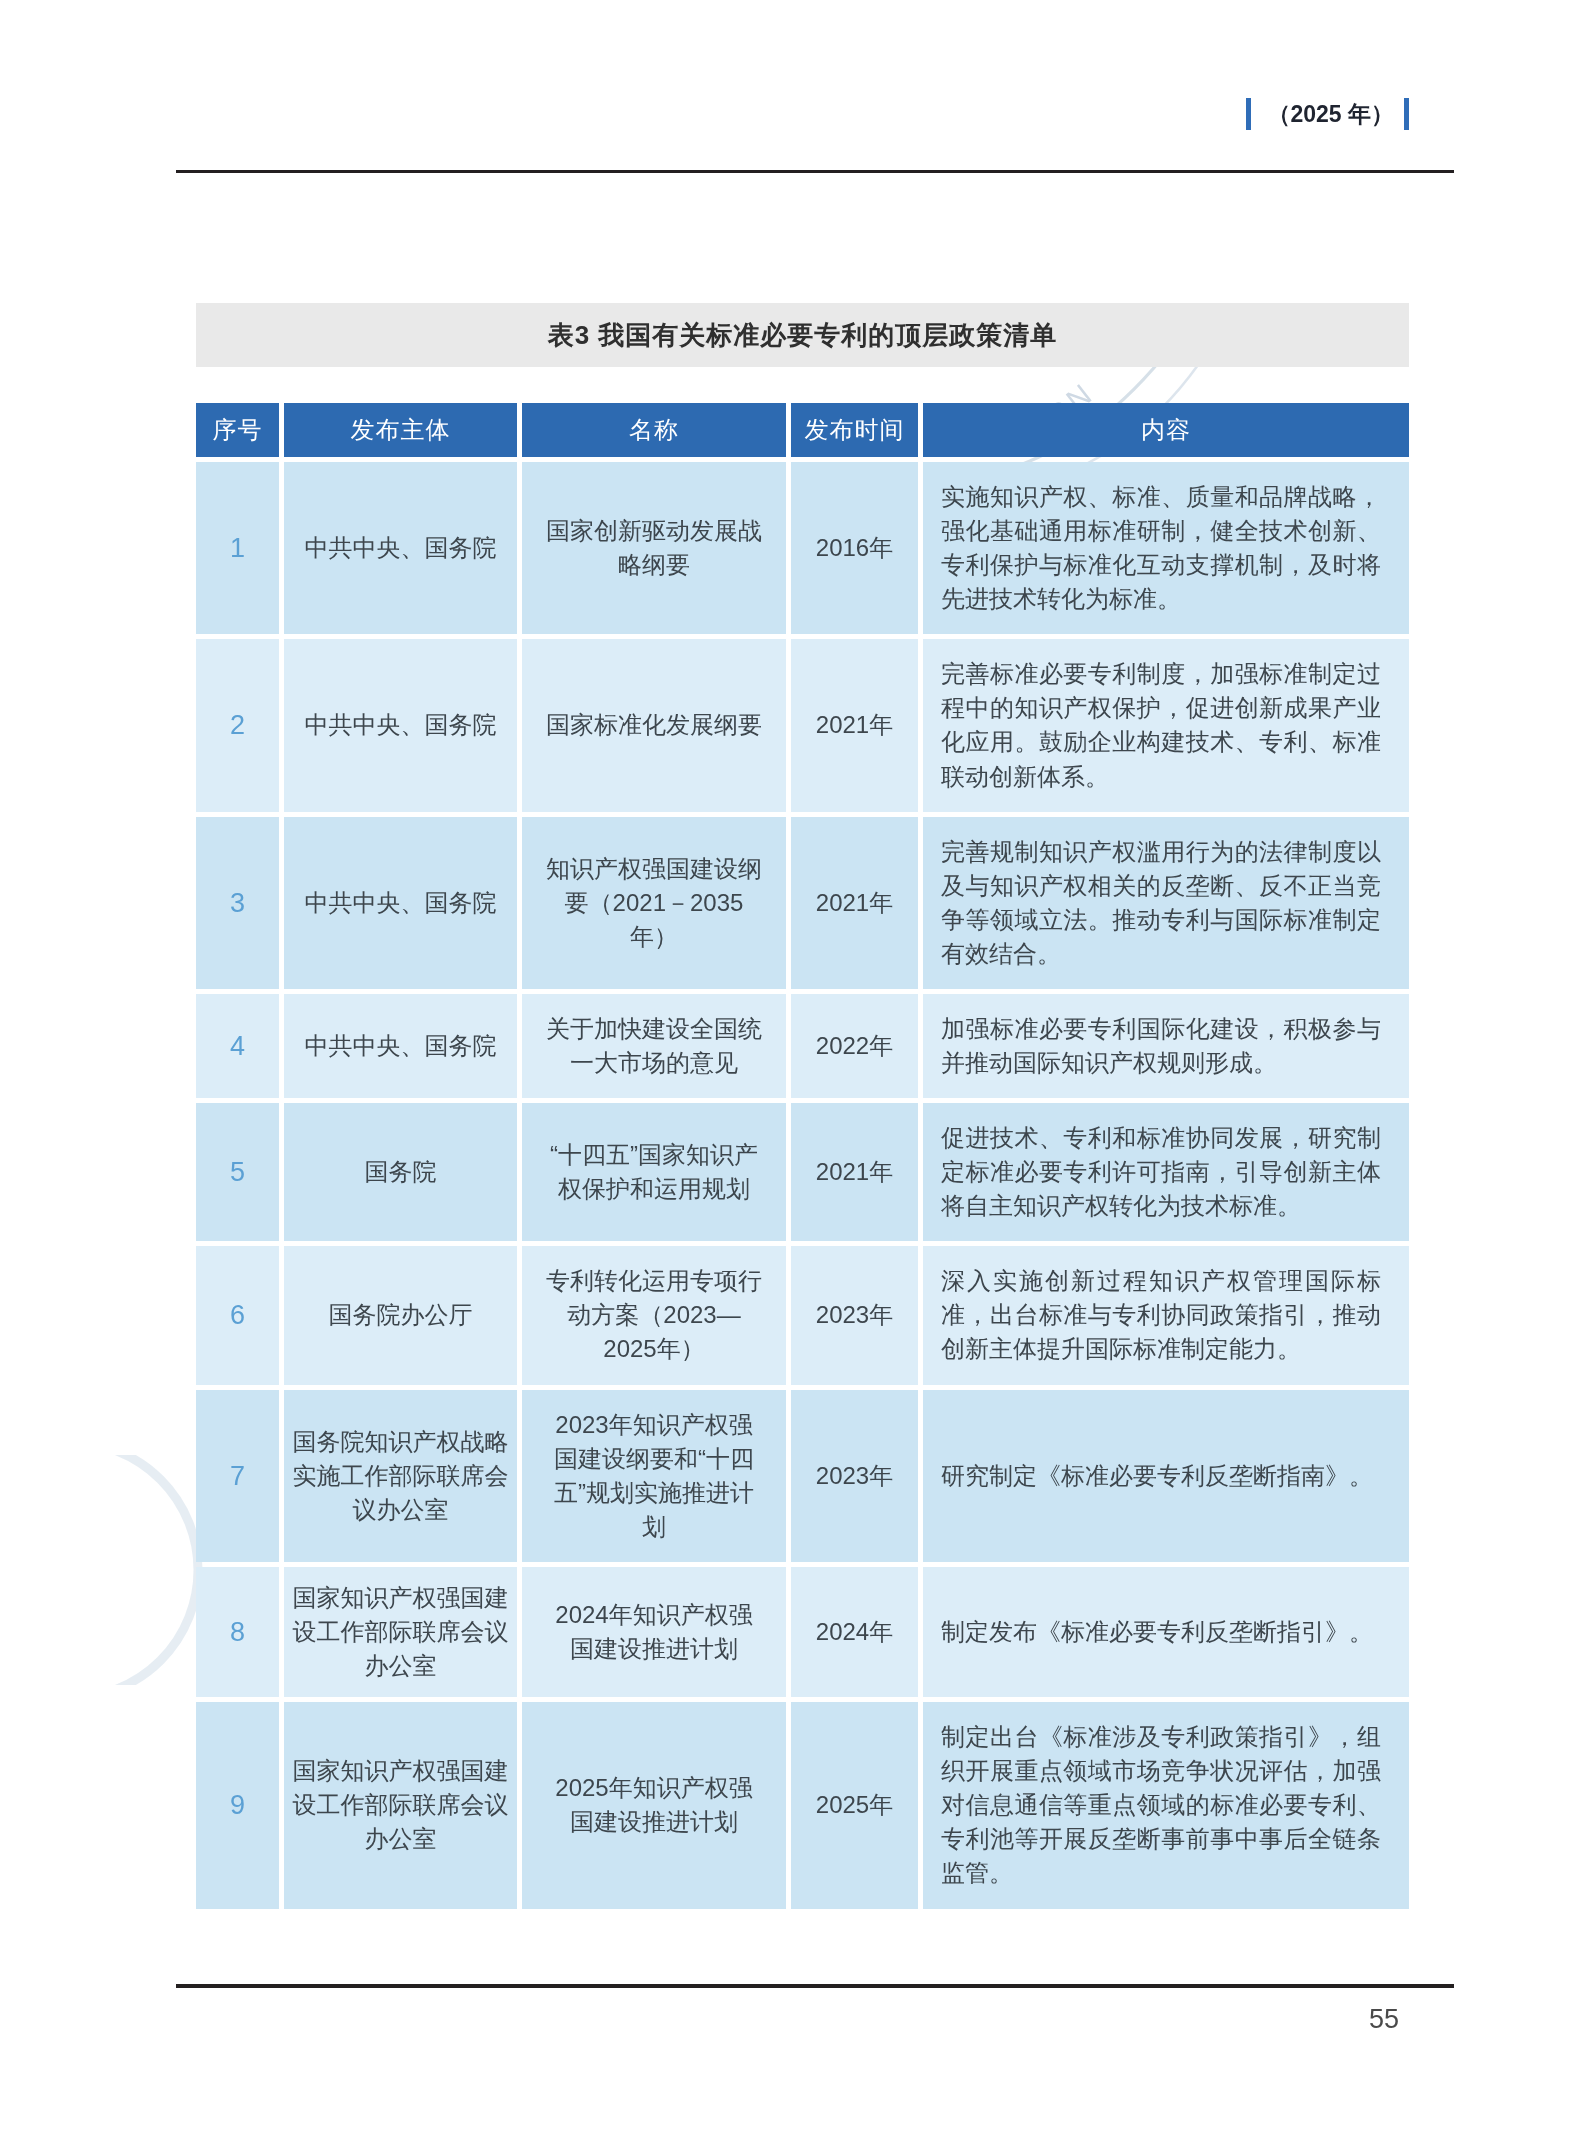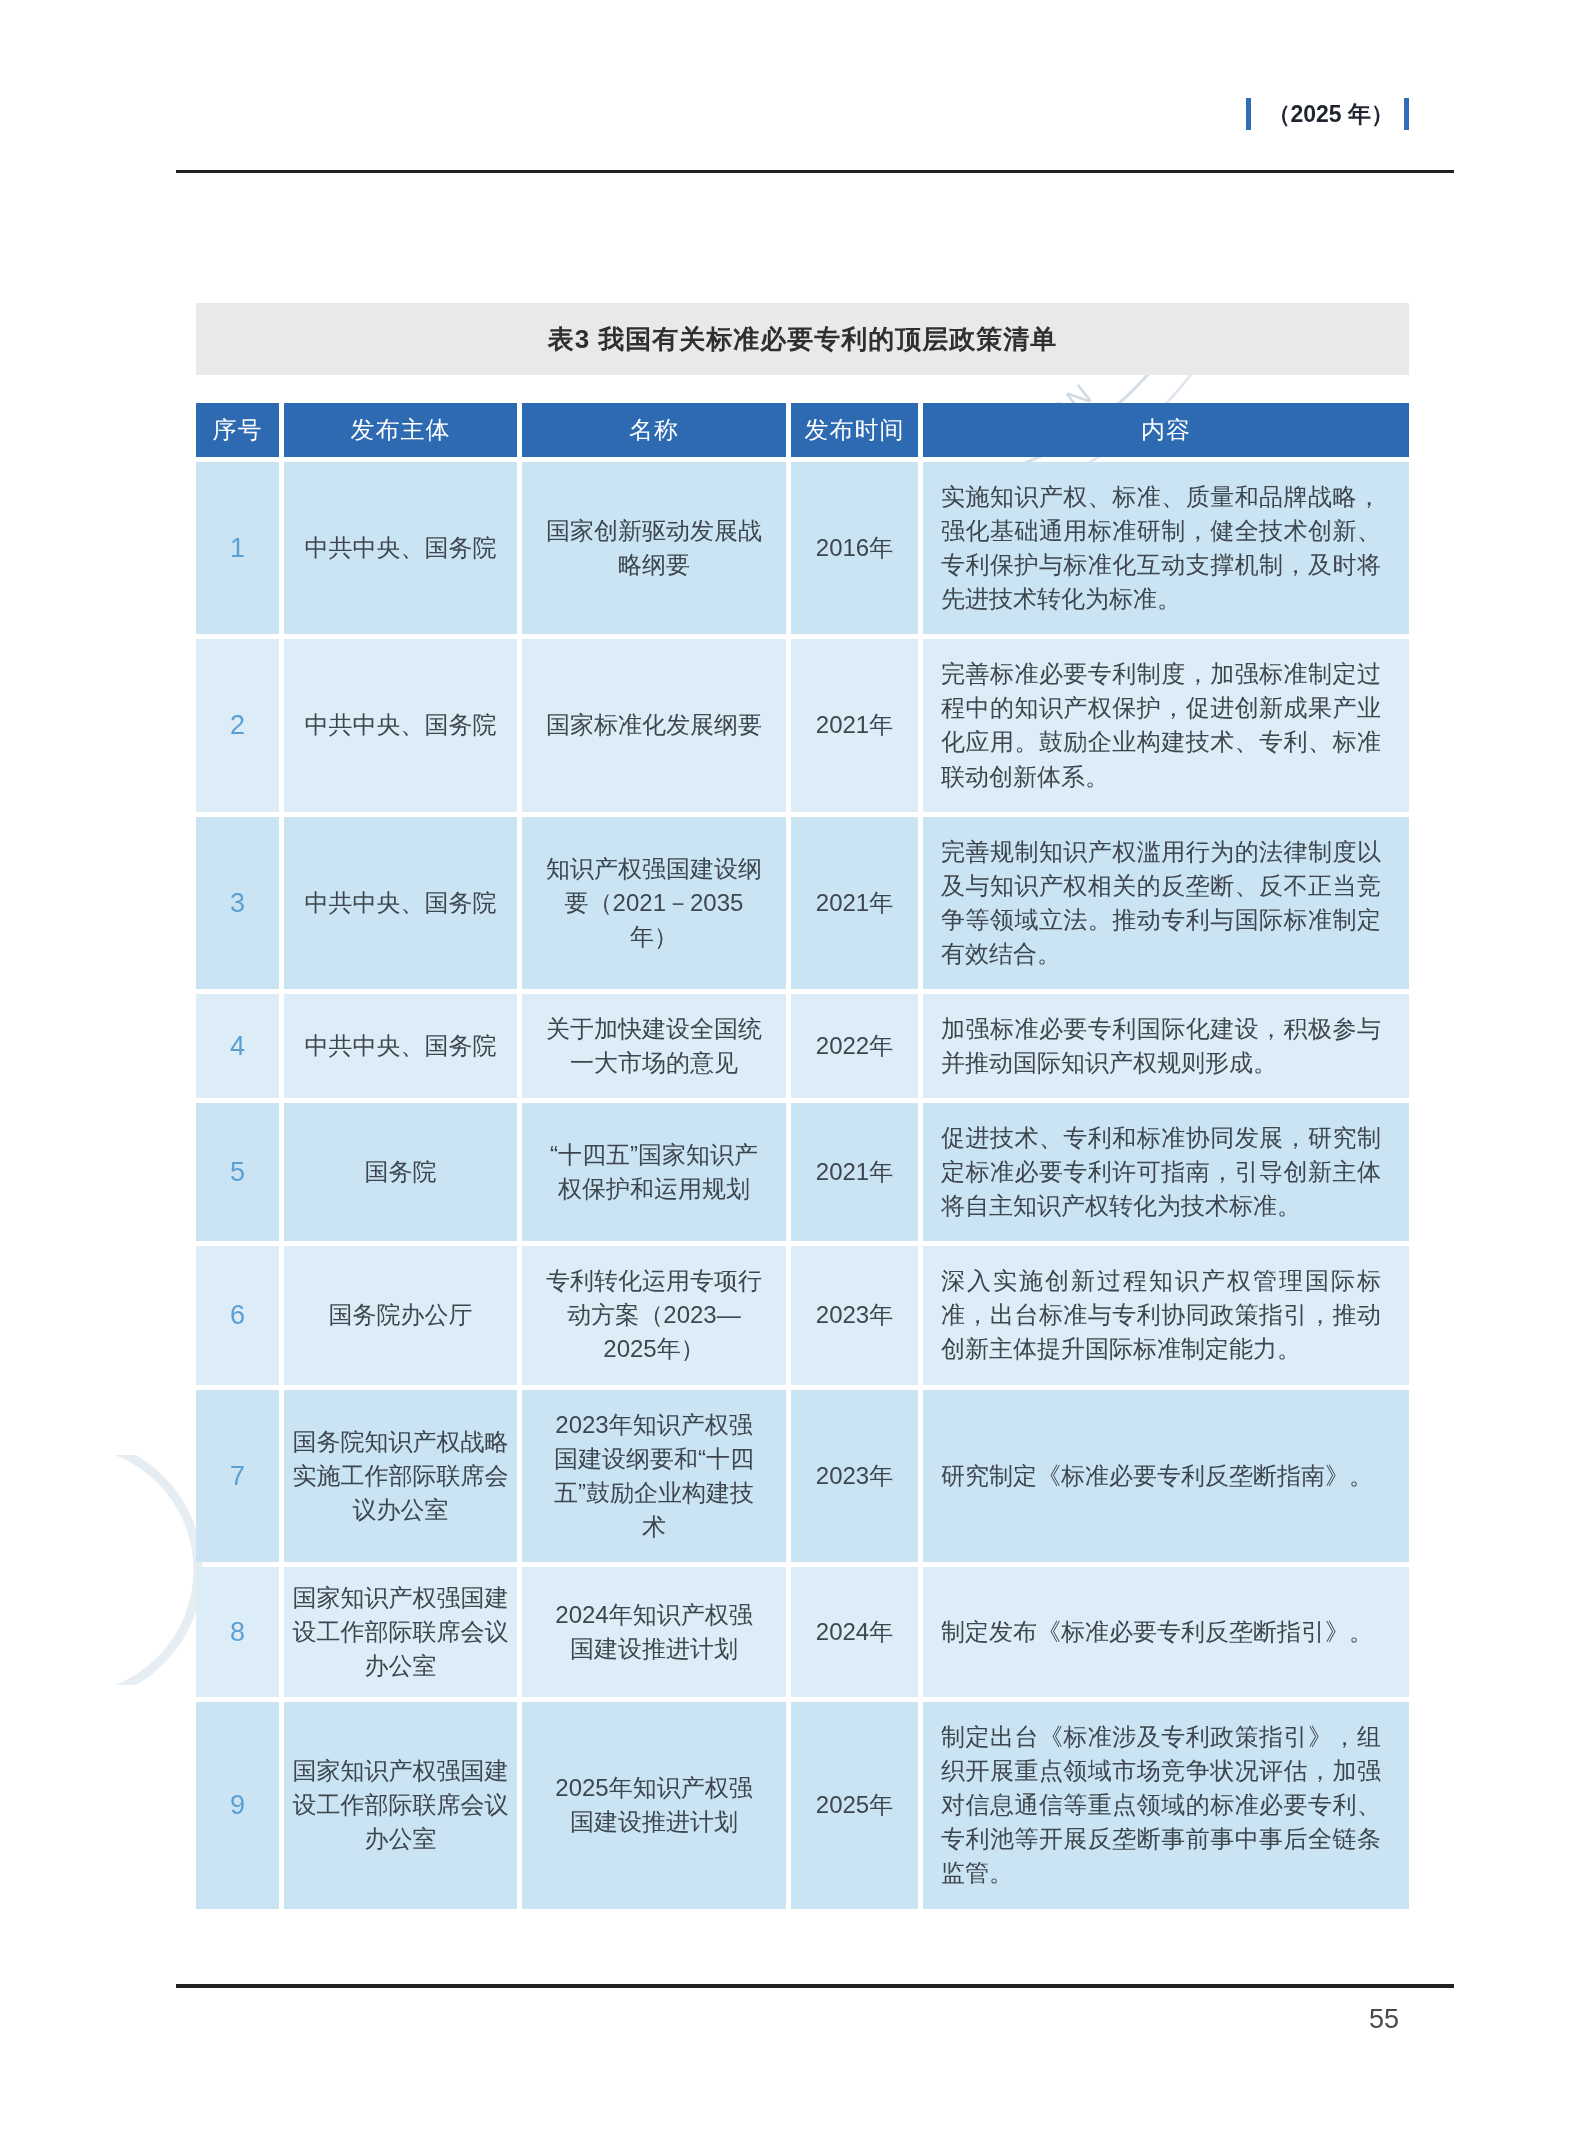--- a/index.html
+++ b/index.html
@@ -41,21 +41,21 @@
   .wm{position:absolute;pointer-events:none;}
   .wm-right{left:980px;top:325px;}
   .wm-left{left:100px;top:1455px;}
   .wm-text{
     position:absolute;left:1015px;top:398px;
     font-size:30px;color:#bfcddb;opacity:.75;
     transform:rotate(-38deg);letter-spacing:3px;
   }
   
   .table-caption{
-    position:absolute;left:196px;top:303px;width:1213px;height:72px;
+    position:absolute;left:196px;top:303px;width:1213px;height:64px;
     background:var(--title-bar-bg);
     display:flex;align-items:center;justify-content:center;
     font-size:26px;font-weight:600;color:#2f2f2f;letter-spacing:1px;
   }
   
   table.policy{
     position:absolute;left:191px;top:398px;width:1223px;
     border-collapse:separate;border-spacing:5px;
     table-layout:fixed;
   }
@@ -163,21 +163,21 @@
       <tr>
     <td class="c-no">6</td>
     <td class="c-issuer">国务院办公厅</td>
     <td class="c-name">专利转化运用专项行动方案（2023—2025年）</td>
     <td class="c-date">2023年</td>
     <td class="c-content">深入实施创新过程知识产权管理国际标准，出台标准与专利协同政策指引，推动创新主体提升国际标准制定能力。</td>
   </tr>
       <tr>
     <td class="c-no">7</td>
     <td class="c-issuer">国务院知识产权战略实施工作部际联席会议办公室</td>
-    <td class="c-name">2023年知识产权强国建设纲要和“十四五”鼓励企业构建技术</td>
+    <td class="c-name">2023年知识产权强国建设纲要和“十四五”规划实施推进计划</td>
     <td class="c-date">2023年</td>
     <td class="c-content">研究制定《标准必要专利反垄断指南》。</td>
   </tr>
       <tr>
     <td class="c-no">8</td>
     <td class="c-issuer">国家知识产权强国建设工作部际联席会议办公室</td>
     <td class="c-name">2024年知识产权强国建设推进计划</td>
     <td class="c-date">2024年</td>
     <td class="c-content">制定发布《标准必要专利反垄断指引》。</td>
   </tr>

